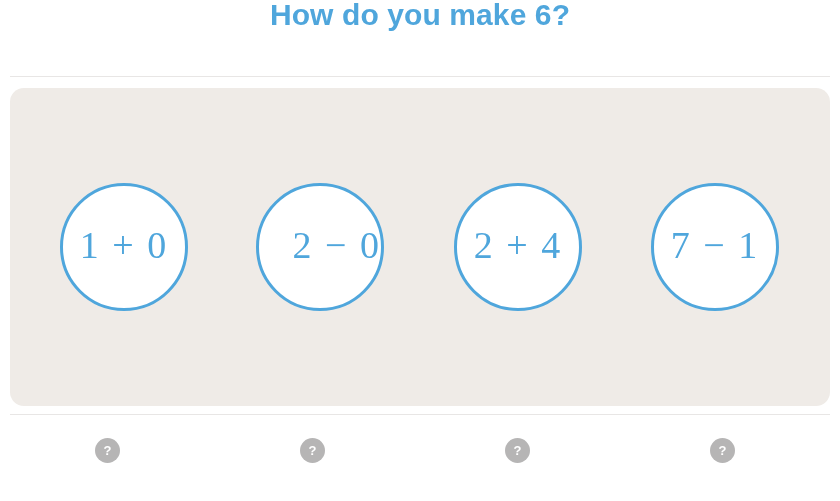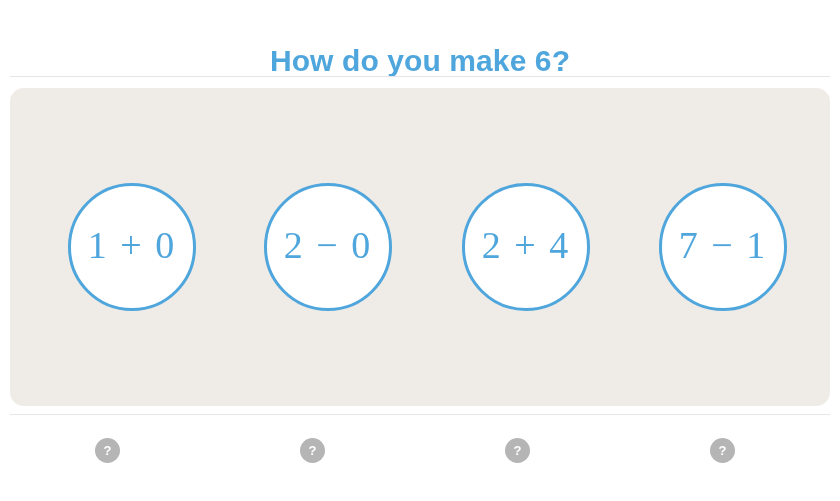--- a/index.html
+++ b/index.html
@@ -21,21 +21,21 @@
     height: 501px;
     position: relative;
     background: #ffffff;
   }
 
   
   .header {
     height: 76px;
     width: 100%;
     display: flex;
-    align-items: flex-end;
+    align-items: flex-start;
     justify-content: center;
     position: relative;
   }
   .question-title {
     color: #4FA6DC;
     font-size: 30px;
     font-weight: 600;
     letter-spacing: 0.1px;
     font-family: "Liberation Sans", sans-serif;
     line-height: 1;
@@ -59,41 +59,41 @@
     left: 10px;
     top: 88px;
     width: 820px;
     height: 318px;
     background: #EFEBE7;
     border-radius: 14px;
   }
 
   .choices-row {
     position: absolute;
-    left: 8px;
+    left: 0;
     top: 0;
     width: 100%;
     height: 100%;
   }
 
   .choice-bubble {
     position: absolute;
     top: 95px;
     width: 128px;
     height: 128px;
     border-radius: 50%;
     background: #ffffff;
     border: 3px solid #4FA6DC;
     display: flex;
     align-items: center;
     justify-content: center;
     cursor: pointer;
   }
   .choice-bubble:nth-of-type(1) { left: 50px; }
-  .choice-bubble:nth-of-type(2) { left: 246px; }
+  .choice-bubble:nth-of-type(2) { left: 246px; justify-content: flex-end; }
   .choice-bubble:nth-of-type(3) { left: 444px; text-align: center; }
   .choice-bubble:nth-of-type(4) { left: 641px; }
 
   .choice-expression {
     color: #4FA6DC;
     font-family: "Liberation Serif", "DejaVu Serif", serif;
     font-size: 38px;
     line-height: 1;
     letter-spacing: 2px;
     white-space: nowrap;

